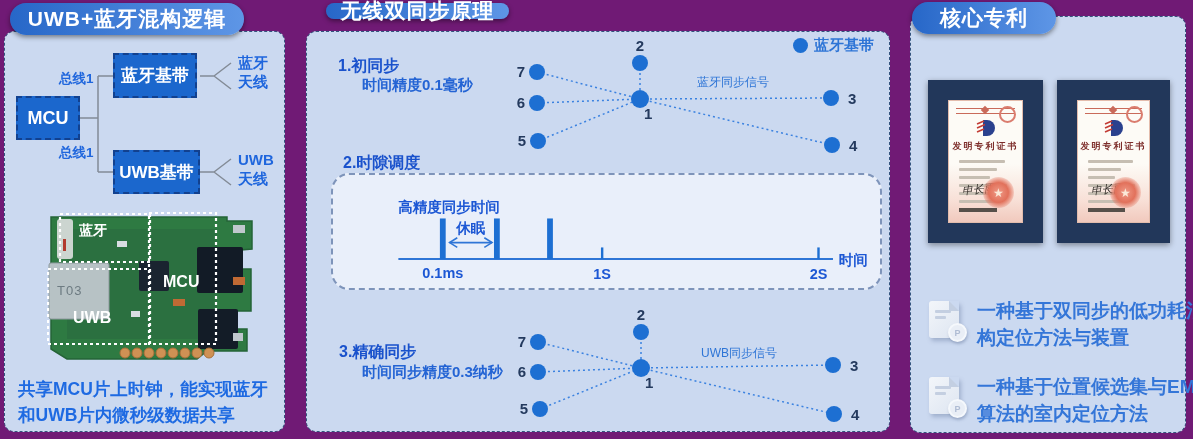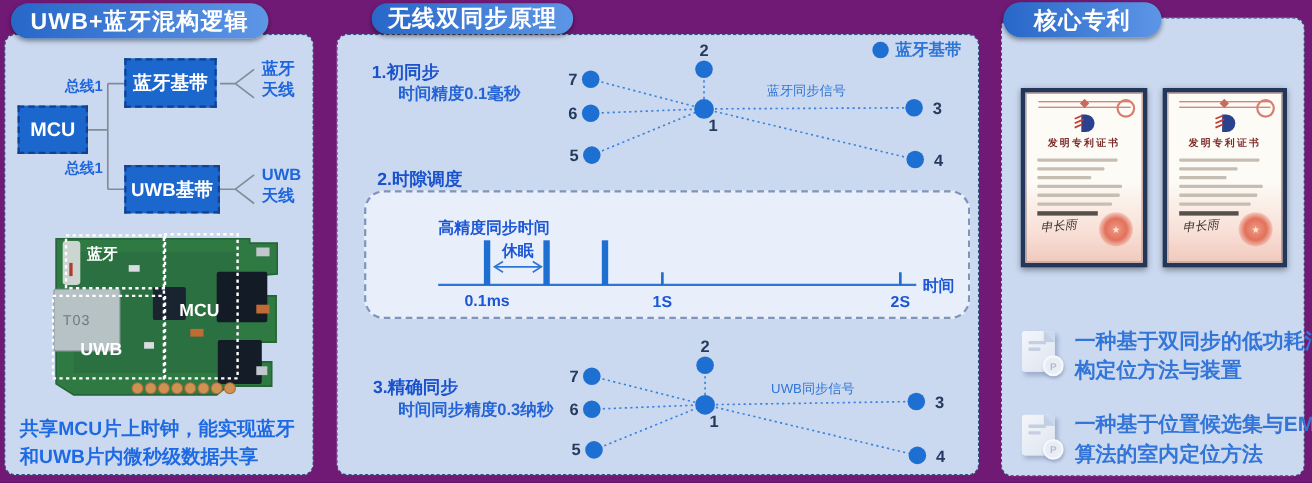--- a/index.html
+++ b/index.html
@@ -23,22 +23,22 @@
   .mhead{position:absolute;font-size:16px;font-weight:bold;color:#1a52cc;}
   .msub{position:absolute;font-size:15px;font-weight:bold;color:#2464d4;padding-left:24px;}
   .sig{position:absolute;font-size:12px;font-weight:normal;color:#2e75d6;text-align:center;}
   .legend{position:absolute;left:486px;top:4px;display:flex;align-items:center;gap:6px;}
   .legend .dot{width:15px;height:15px;border-radius:50%;background:#1d6fd2;}
   .legend .ltext{font-size:15px;font-weight:bold;color:#2e75d6;}
   .net{position:absolute;overflow:visible;}
   .tbox{position:absolute;left:24px;top:141px;width:551px;height:117px;border-radius:18px;
         background:#e9effa;border:2px dashed #7e94ba;box-sizing:border-box;}
   
-  .cert{position:absolute;background:#22375a;padding:4px;box-sizing:border-box;
-        box-shadow:0 2px 6px rgba(0,0,0,.4);font-family:Liberation Mono, monospace;}
+  .cert{position:absolute;background:#22375a;padding:20px;box-sizing:border-box;
+        box-shadow:0 2px 6px rgba(0,0,0,.4);}
   .cert-inner{position:relative;width:100%;height:100%;overflow:hidden;
         background:linear-gradient(180deg,#fdfbf6 52%,#f8e0d7 82%,#f1c9bd 100%);
         border:1px solid #e3bcac;box-sizing:border-box;}
   .cert-orn{margin:7px auto 2px;width:80%;height:4px;border-top:1px solid #c96a5a;
         border-bottom:1px solid #c96a5a;position:relative;}
   .cert-orn::after{content:"";position:absolute;left:50%;top:-2px;width:6px;height:6px;
         background:#c96a5a;transform:translateX(-50%) rotate(45deg);}
   .cert-logo{width:22px;height:22px;margin:3px auto 1px;}
   .cert-title{text-align:center;font-size:9px;font-weight:bold;color:#7d2d2a;letter-spacing:2px;}
   .cert-lines{margin:7px 10px 0;}
@@ -129,21 +129,21 @@
         <rect x="1" y="58" width="102" height="75"></rect>
       </g>
       <text x="32" y="24" font-size="14" font-weight="bold" fill="#ffffff">蓝牙</text>
       <text x="116" y="76" font-size="16" font-weight="bold" fill="#ffffff">MCU</text>
       <text x="26" y="112" font-size="16" font-weight="bold" fill="#ffffff">UWB</text>
     </svg>
 
     <div class="caption">共享MCU片上时钟，能实现蓝牙和UWB片内微秒级数据共享</div>
   </div>
 
-  <div class="pill" style="left:338px;top:3px;width:183px;height:28px">无线双同步原理</div>
+  <div class="pill" style="left:326px;top:3px;width:183px;height:16px">无线双同步原理</div>
   <div class="panel" style="left:306px;top:31px;width:584px;height:401px">
 
     <div class="mhead" style="left:31px;top:24px">1.初同步</div>
     <div class="msub" style="left:31px;top:44px">时间精度0.1毫秒</div>
 
     <div class="legend">
       <span class="dot"></span>
       <span class="ltext">蓝牙基带</span>
     </div>
 

